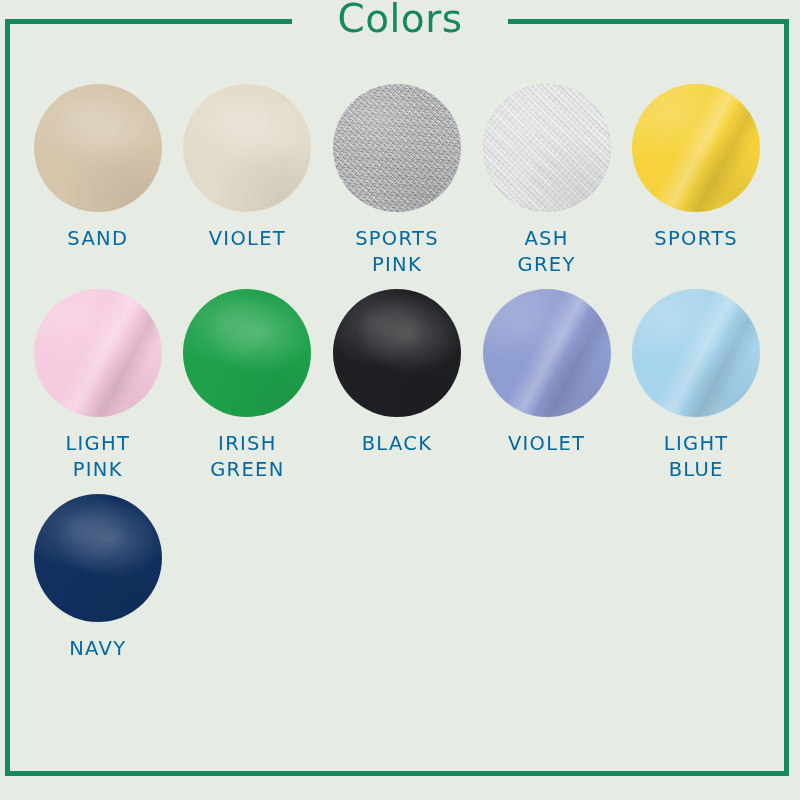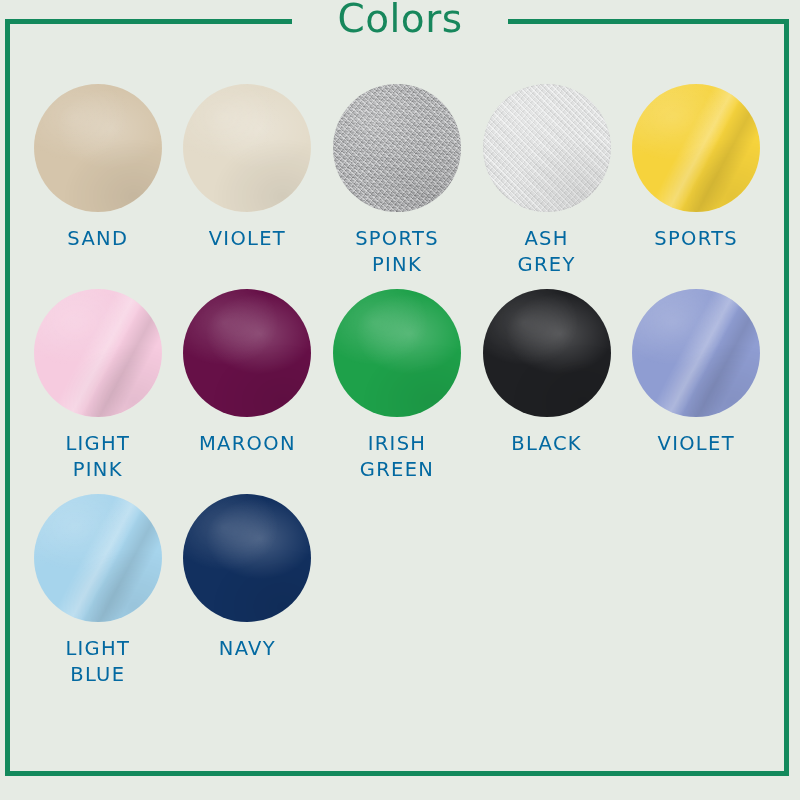--- a/index.html
+++ b/index.html
@@ -185,24 +185,20 @@
       <div class="cell">
         <div class="swatch tex-fold" style="background: rgb(246, 211, 60);"></div>
         <div class="label">SPORTS</div>
       </div>
       <div class="cell">
         <div class="swatch tex-fold" style="background: rgb(246, 203, 223);"></div>
         <div class="label">LIGHT
 PINK</div>
       </div>
       <div class="cell">
-        <div class="swatch tex-soft" style="background: rgb(102, 16, 71);"></div>
-        <div class="label">MAROON</div>
-      </div>
-      <div class="cell">
         <div class="swatch tex-soft" style="background: rgb(30, 161, 74);"></div>
         <div class="label">IRISH
 GREEN</div>
       </div>
       <div class="cell">
         <div class="swatch tex-soft" style="background: rgb(31, 32, 35);"></div>
         <div class="label">BLACK</div>
       </div>
       <div class="cell">
         <div class="swatch tex-fold" style="background: rgb(143, 157, 210);"></div>

